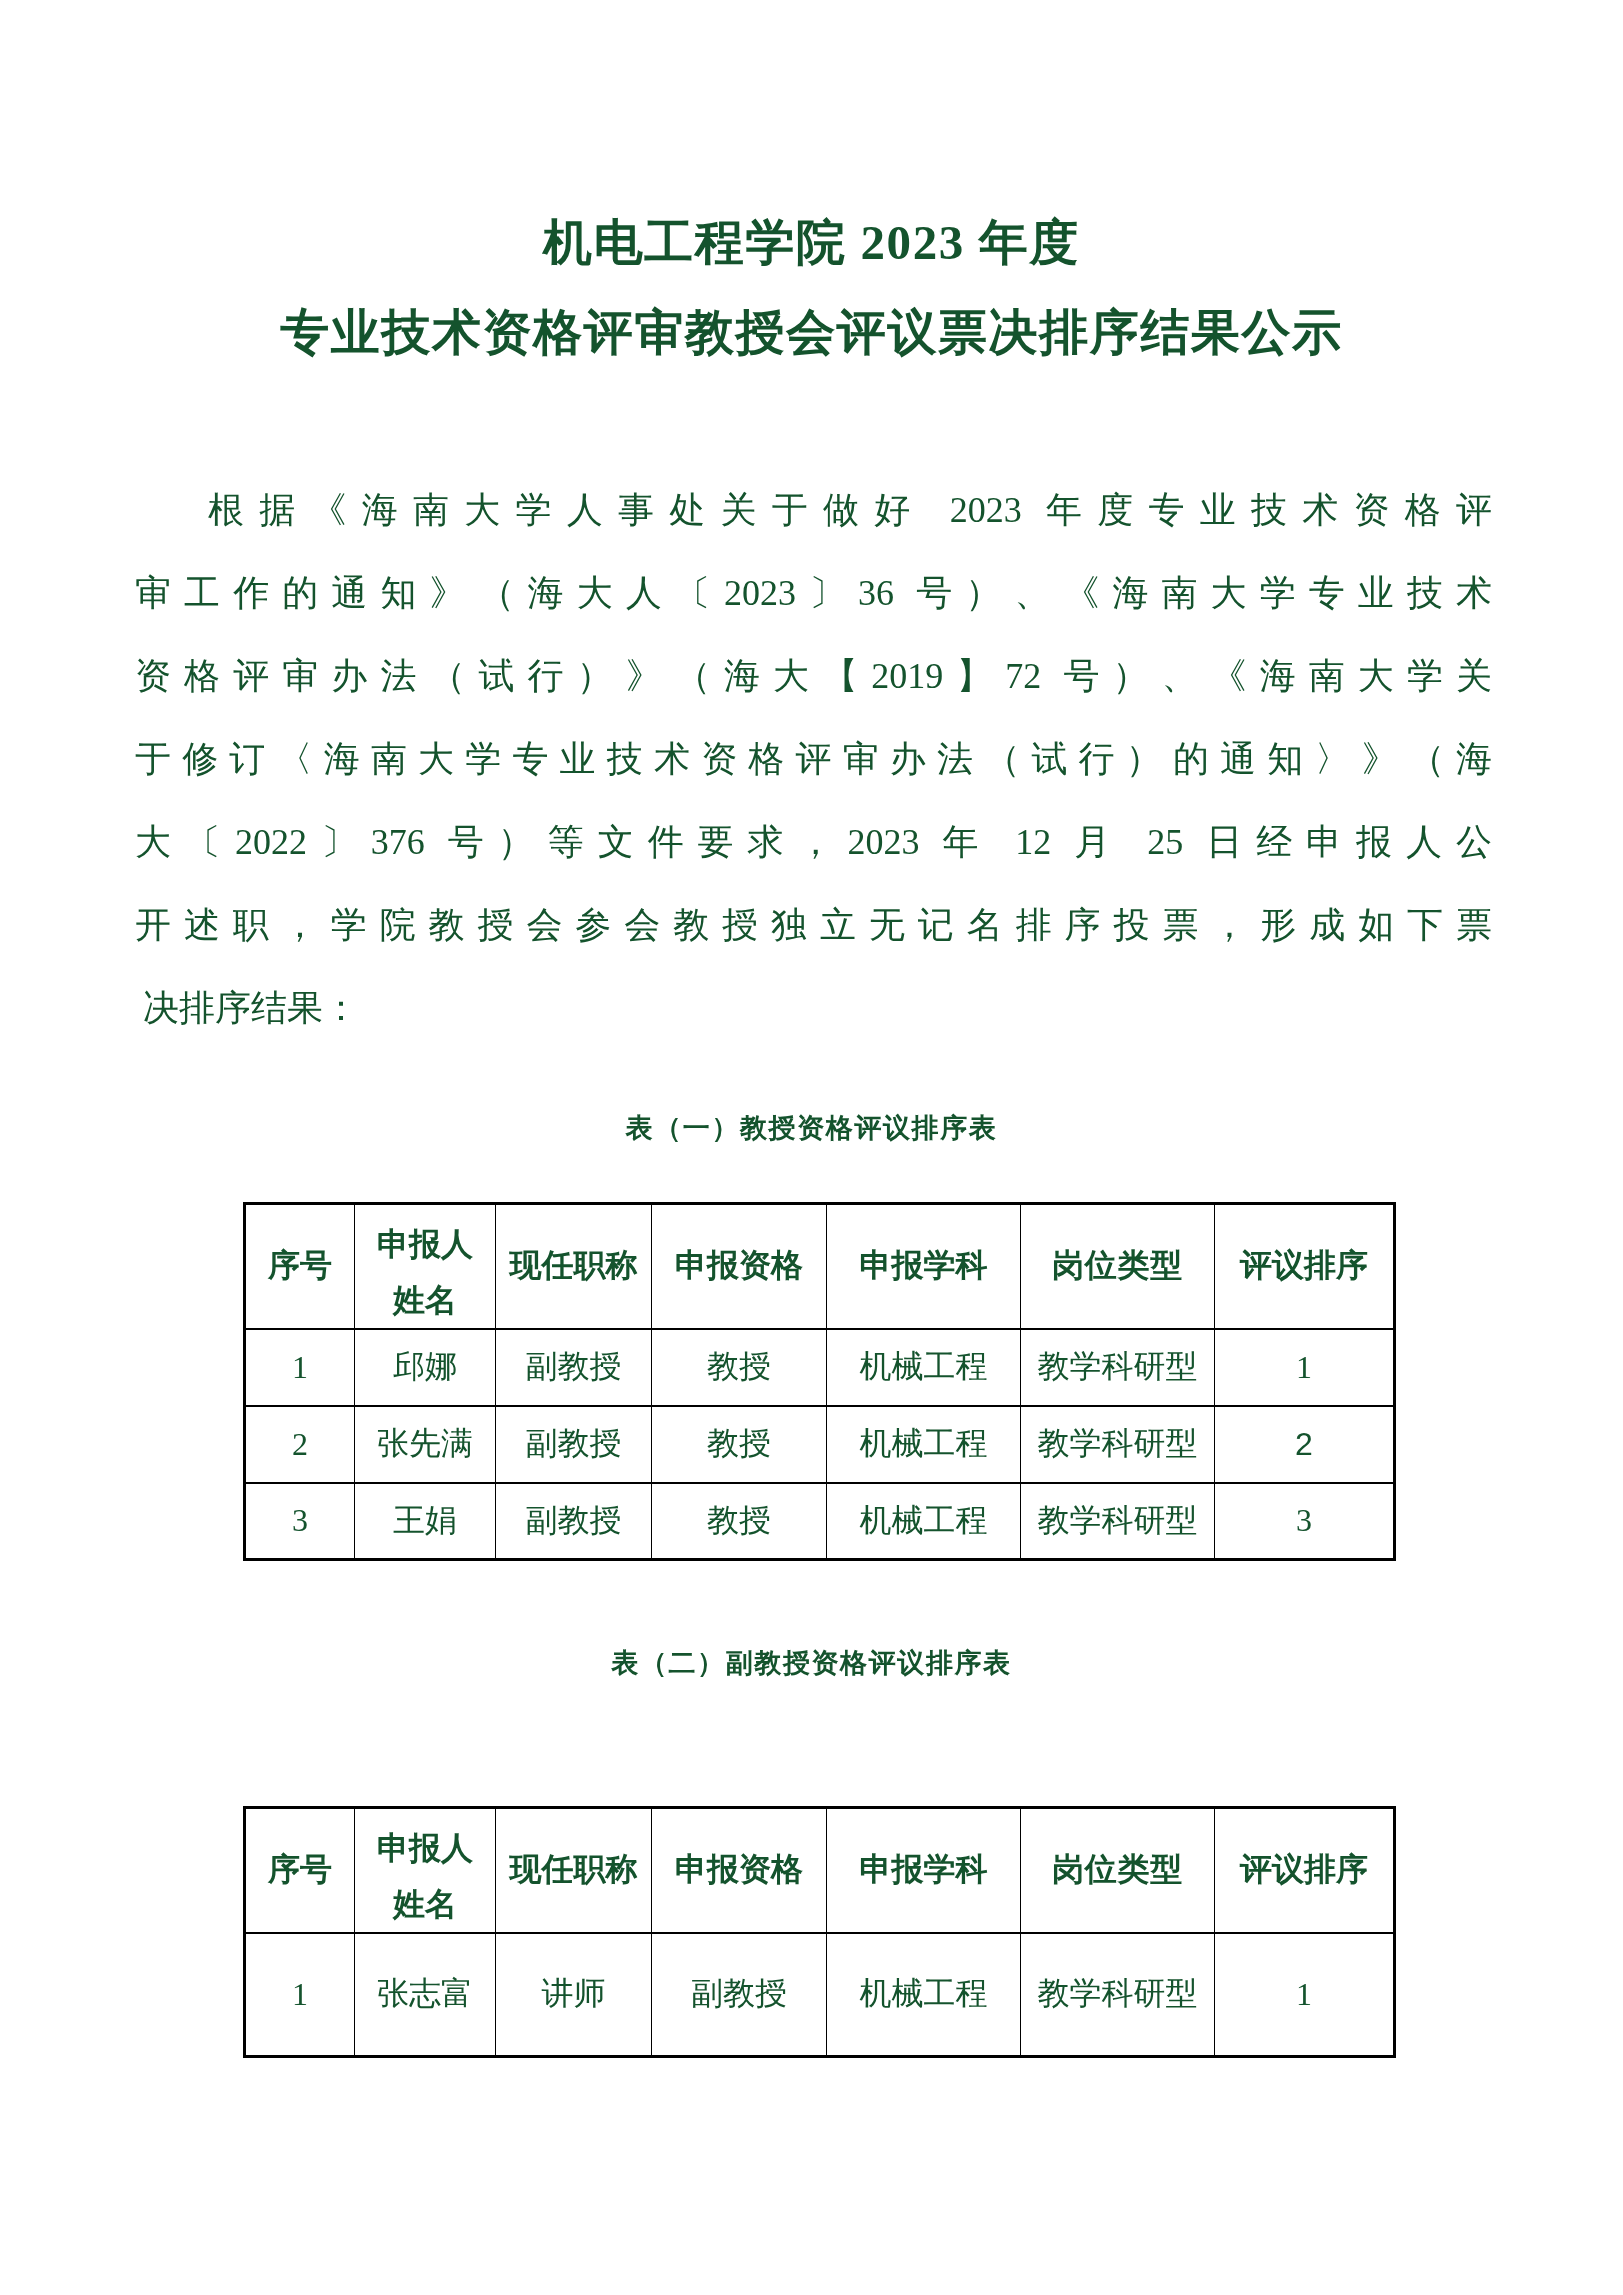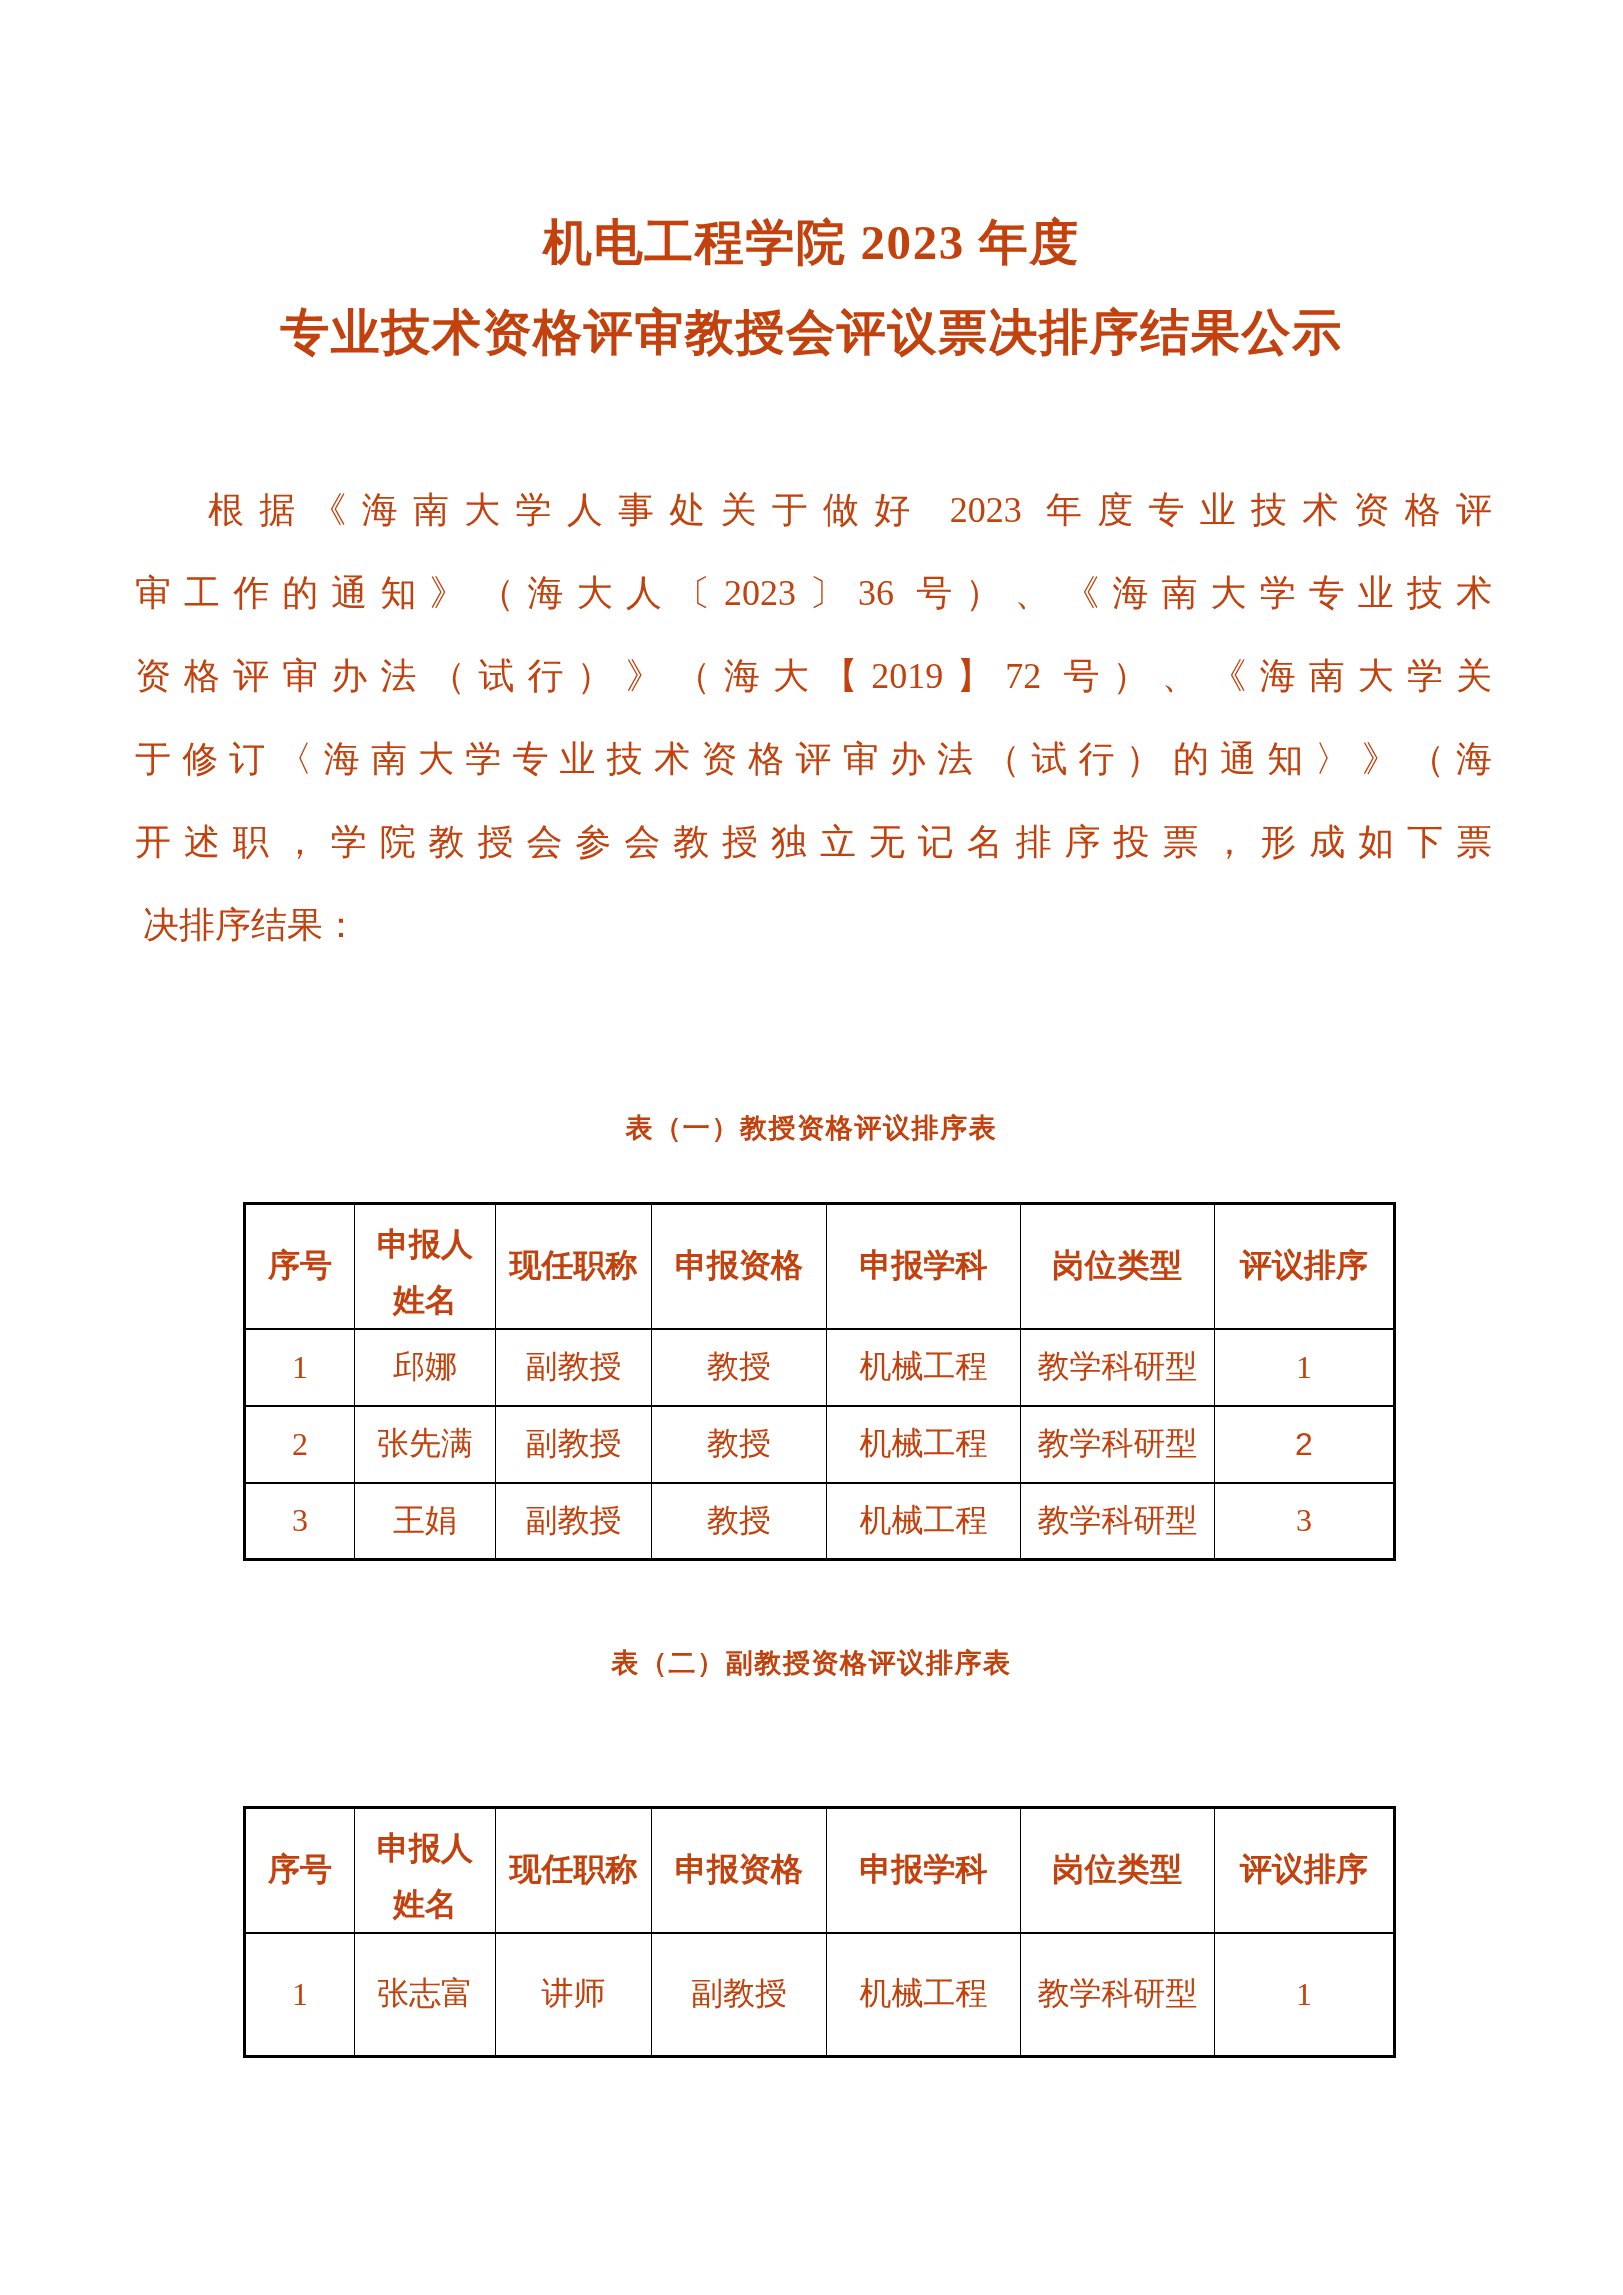--- a/index.html
+++ b/index.html
@@ -1,21 +1,21 @@
 <!DOCTYPE html>
 <html style="font-size:12.7px"><head>
 <meta charset="utf-8">
 <style>
   html, body { margin: 0; padding: 0; background: #ffffff; }
   .page {
     position: relative;
     width: 1623px;
     height: 2295px;
     background: #ffffff;
-    color: #c2410c;
+    color: #14532d;
     font-family: "Liberation Serif", serif;
     overflow: hidden;
   }
   
   .doc-title {
     position: absolute;
     top: 198px;
     left: 0;
     width: 100%;
     text-align: center;
@@ -94,20 +94,21 @@
   <div class="doc-title">
     <div>机电工程学院 2023 年度</div>
     <div>专业技术资格评审教授会评议票决排序结果公示</div>
   </div>
 
   <div class="body-text">
     <div class="bl first">根据《海南大学人事处关于做好 2023 年度专业技术资格评</div>
     <div class="bl">审工作的通知》（海大人〔2023〕36 号）、《海南大学专业技术</div>
     <div class="bl">资格评审办法（试行）》（海大【2019】72 号）、《海南大学关</div>
     <div class="bl">于修订〈海南大学专业技术资格评审办法（试行）的通知〉》（海</div>
+    <div class="bl">大〔2022〕376 号）等文件要求，2023 年 12 月 25 日经申报人公</div>
     <div class="bl">开述职，学院教授会参会教授独立无记名排序投票，形成如下票</div>
     <div class="bl last">决排序结果：</div>
   </div>
 
   <div class="tbl-caption c1">表（一）教授资格评议排序表</div>
 
   <table class="grid t1">
     <colgroup>
       <col style="width:110px">
         <col style="width:141px">

